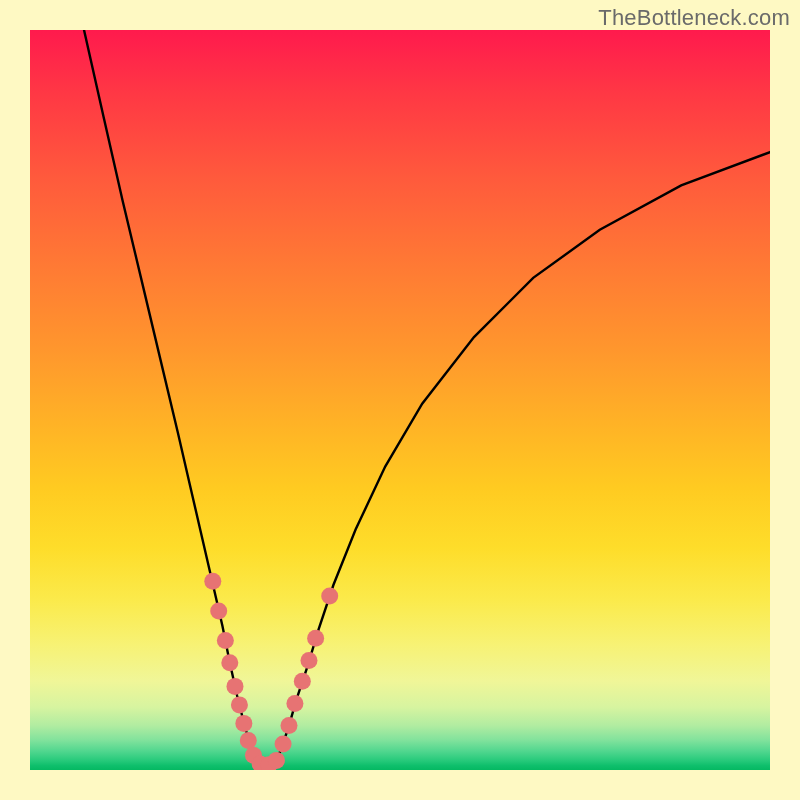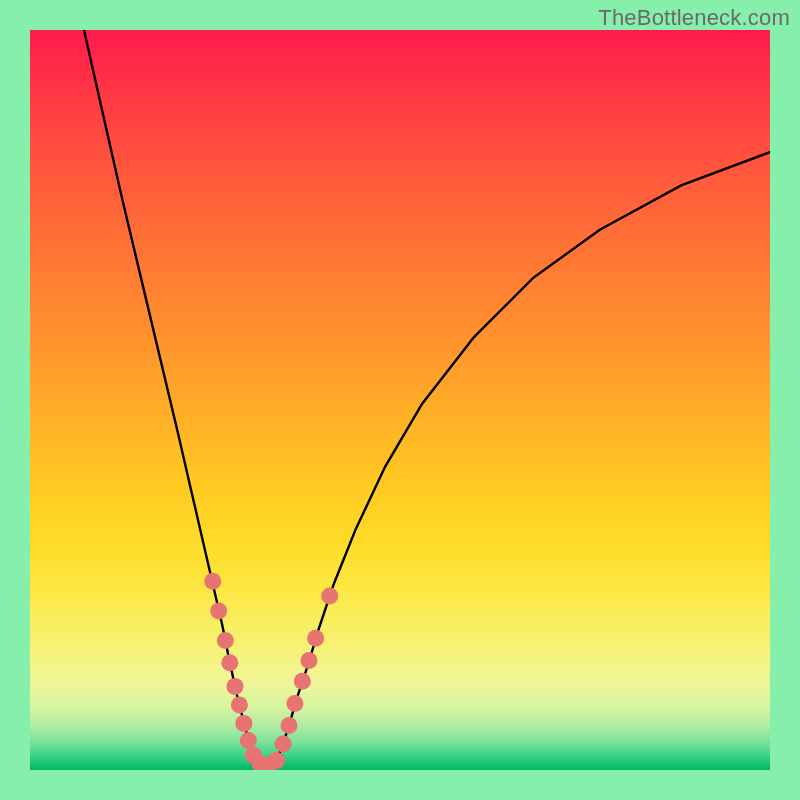--- a/index.html
+++ b/index.html
@@ -10,21 +10,21 @@
     overflow: hidden;
     background: #000;
     font-family: Arial, Helvetica, sans-serif;
   }
   .frame {
     position: absolute;
     top: 0;
     left: 0;
     width: 800px;
     height: 800px;
-    background: #86efac;
+    background: #fef9c3;
   }
   .plot {
     position: absolute;
     top: 30px;
     left: 30px;
     width: 740px;
     height: 740px;
     overflow: hidden;
   }
   .grad {

